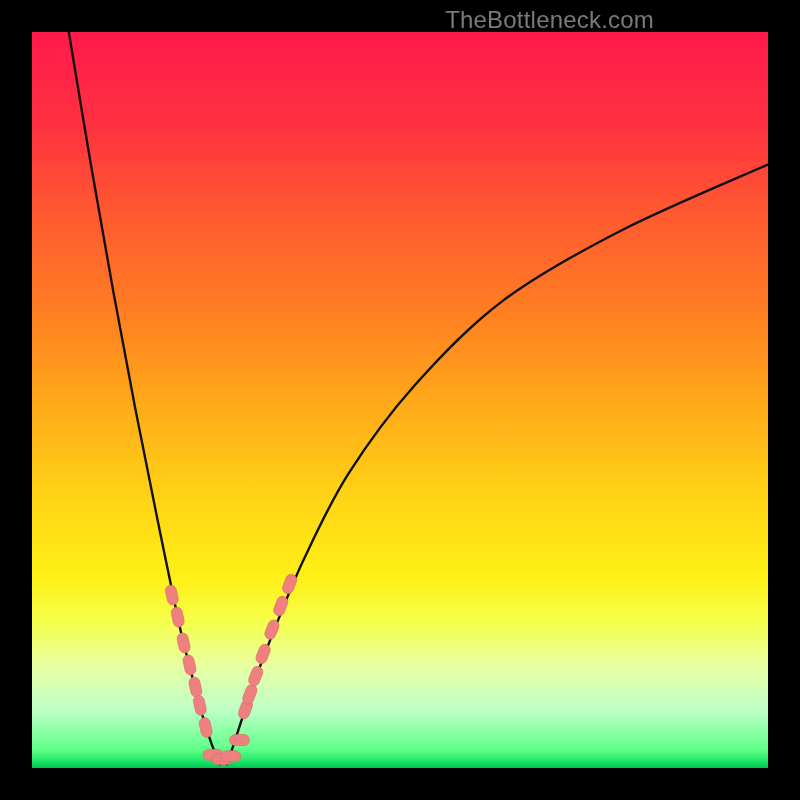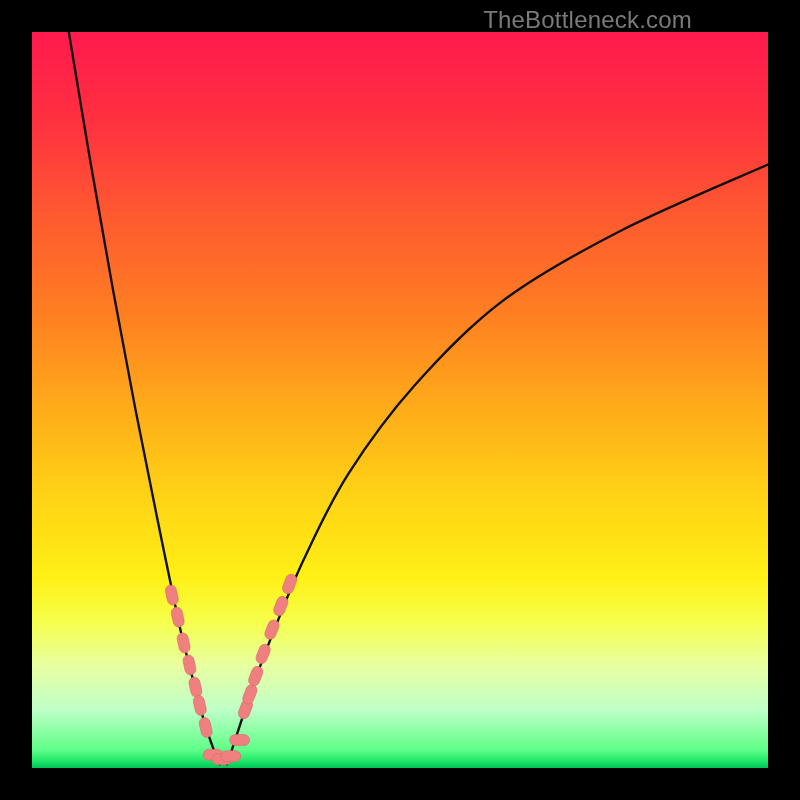--- a/index.html
+++ b/index.html
@@ -9,21 +9,20 @@
     height: 800px;
     overflow: hidden;
     font-family: Arial, Helvetica, sans-serif;
     background: #000;
   }
   .frame {
     position: relative;
     width: 664px;
     height: 800px;
     background: #000;
-    padding-left: 38px;
   }
   .plot-area {
     position: absolute;
     left: 32px;
     top: 32px;
     width: 736px;
     height: 736px;
     overflow: hidden;
   }
   .gradient-bg {

